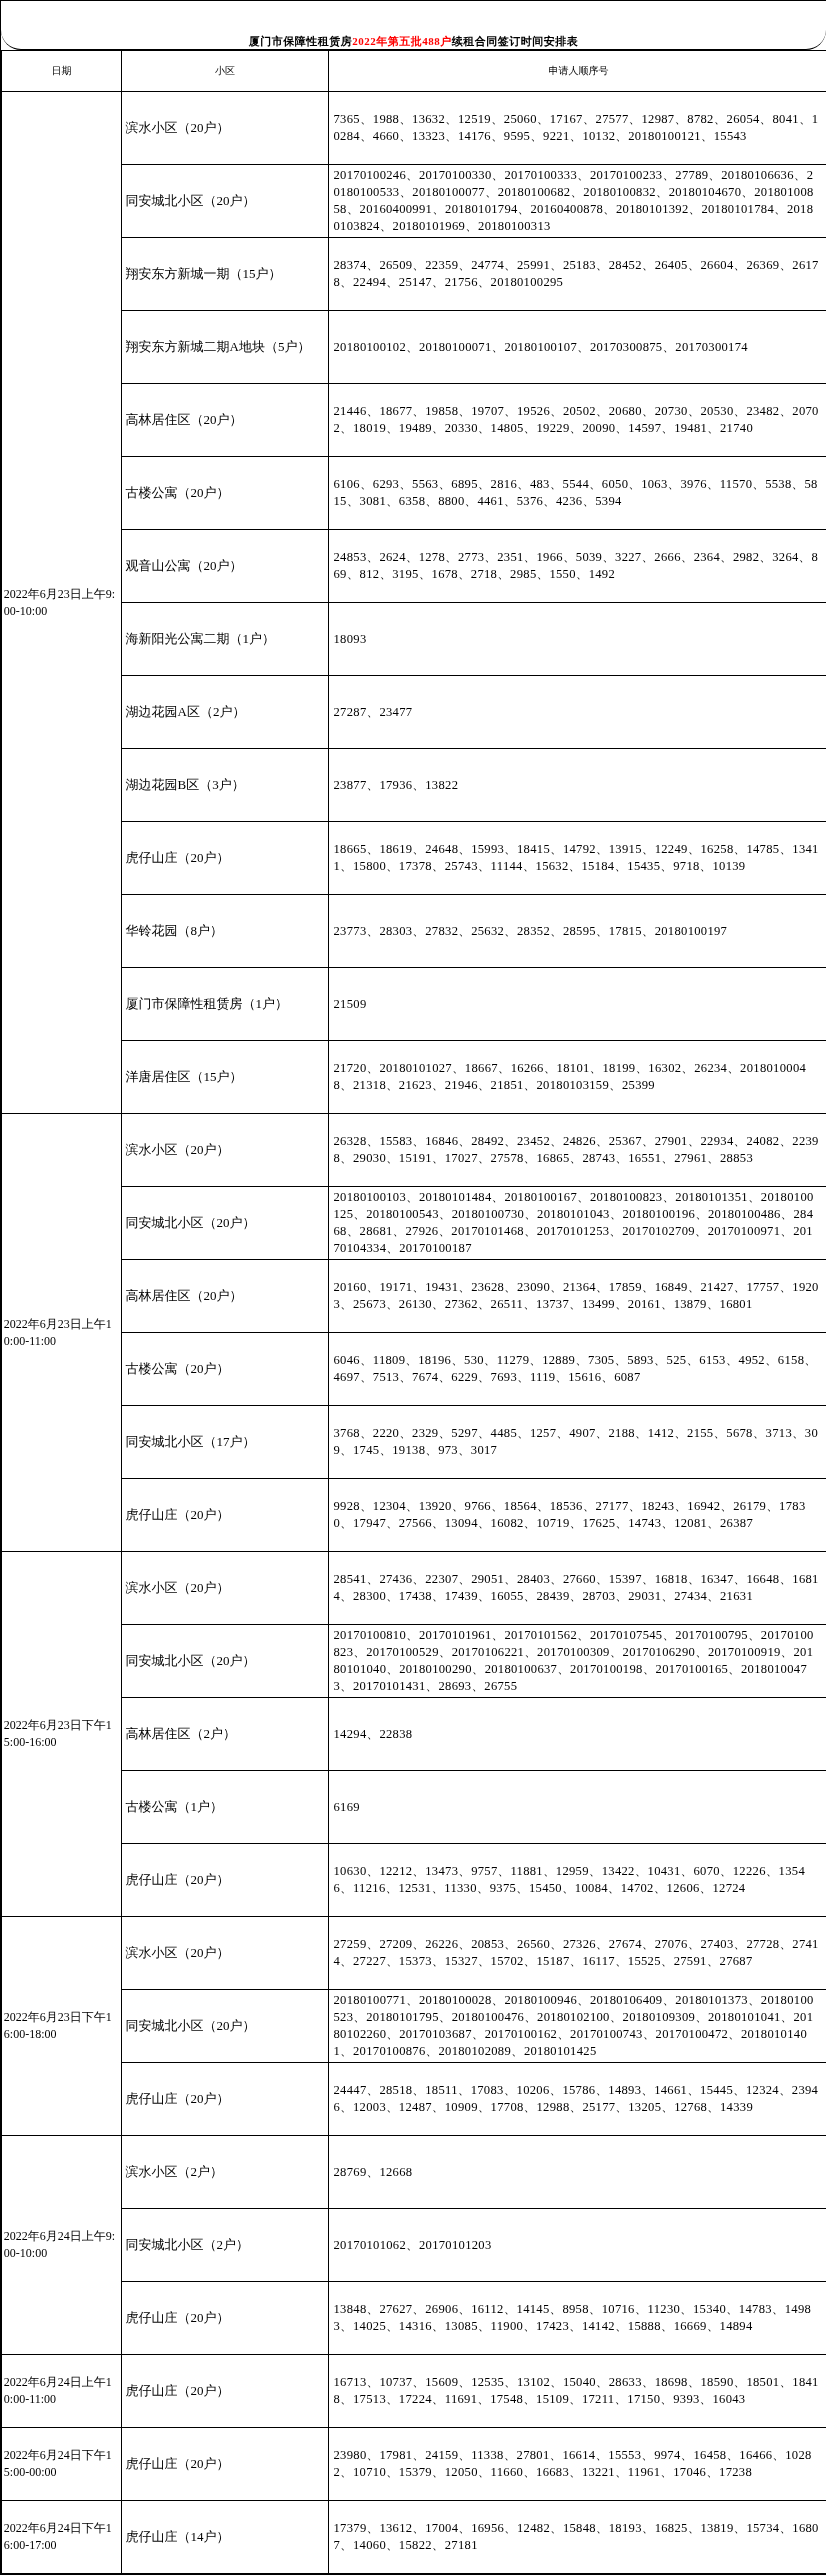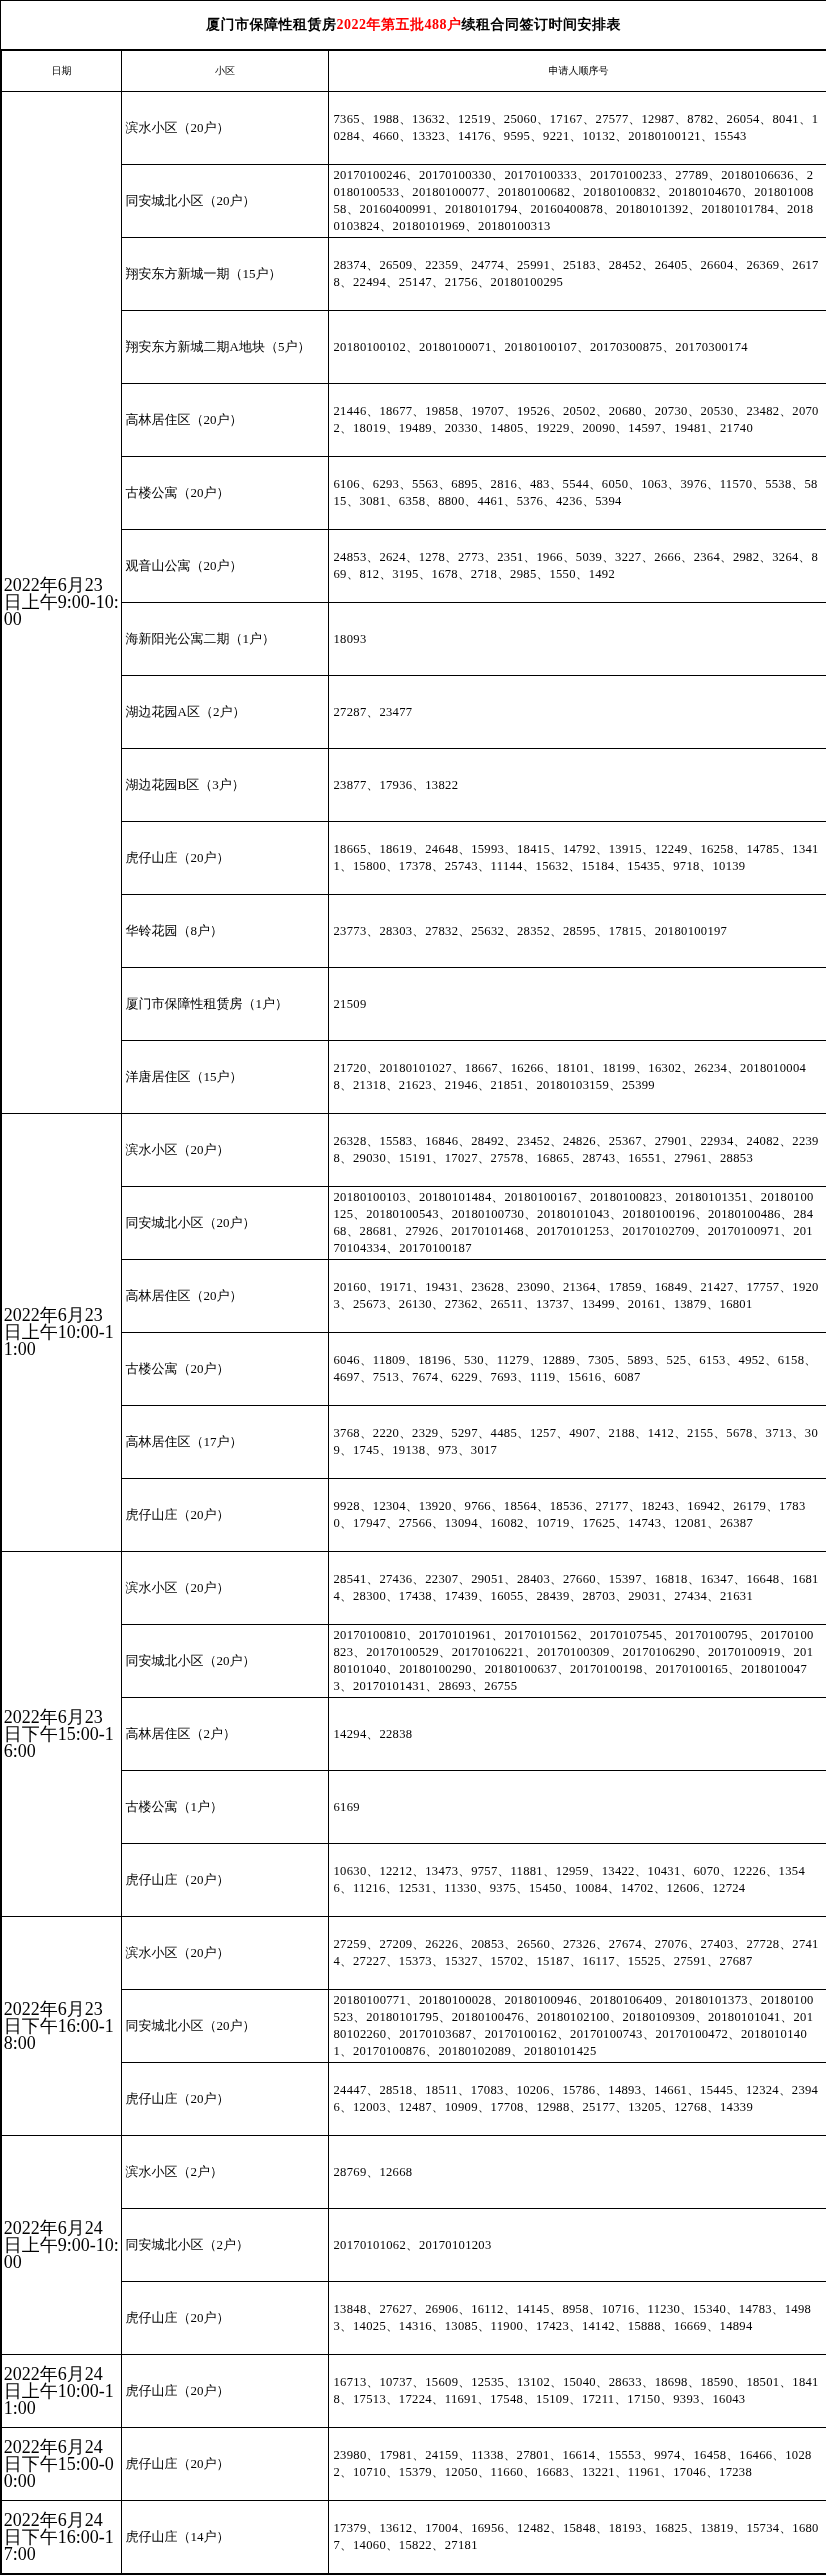--- a/index.html
+++ b/index.html
@@ -1,28 +1,28 @@
 <!DOCTYPE html>
 <html style="font-size:14.4px"><head>
 <meta charset="utf-8">
 <style>
   html,body{margin:0;padding:0;background:#ffffff;}
   body{width:827px;font-family:"Liberation Serif","DejaVu Serif",serif;color:#000;}
   .sheet{width:827px;box-sizing:border-box;border:1.8px solid #000;background:#fff;}
-  .title-row{height:48px;border-bottom:0.9px solid #000;display:flex;align-items:center;justify-content:center;
-    font-weight:bold;font-size:14px;letter-spacing:0.5px;white-space:nowrap;}
+  .title-row{height:48px;border-bottom:0.9px solid #000;display:flex;align-items:flex-end;justify-content:center;
+    font-weight:bold;font-size:11px;letter-spacing:0.5px;white-space:nowrap;border-radius:20px;}
   table{border-collapse:collapse;width:100%;table-layout:fixed;}
   col.c-date{width:120px;}
   col.c-comm{width:207px;}
   col.c-nums{width:500px;}
   th,td{border:0.9px solid #000;vertical-align:middle;}
   thead th{height:38px;font-weight:normal;font-size:10px;text-align:center;}
   tbody tr{height:73px;}
   tbody tr.group-start td{border-top:1.8px solid #000;}
-  td.date-cell{font-size:18px;line-height:17px;padding:0.9px 1.8px;word-break:break-all;text-align:left;}
+  td.date-cell{font-size:12px;line-height:17px;padding:0.9px 1.8px;word-break:break-all;text-align:left;}
   td.community-cell{font-size:13px;line-height:16px;padding:0.9px 3.6px;text-align:left;}
   td.numbers-cell{font-size:12.6px;line-height:17px;padding:1.8px 9px 1.8px 4.5px;word-break:break-all;
     text-align:left;letter-spacing:0.3px;}
 </style>
 </head>
 <body>
 
 <div class="sheet">
   <div class="title-row">
       <span>厦门市保障性租赁房</span>
@@ -111,21 +111,21 @@
         </tr>
         <tr>
           <td class="community-cell">高林居住区（20户）</td>
           <td class="numbers-cell">20160、19171、19431、23628、23090、21364、17859、16849、21427、17757、19203、25673、26130、27362、26511、13737、13499、20161、13879、16801</td>
         </tr>
         <tr>
           <td class="community-cell">古楼公寓（20户）</td>
           <td class="numbers-cell">6046、11809、18196、530、11279、12889、7305、5893、525、6153、4952、6158、4697、7513、7674、6229、7693、1119、15616、6087</td>
         </tr>
         <tr>
-          <td class="community-cell">高林居住区（17户）</td>
+          <td class="community-cell">同安城北小区（17户）</td>
           <td class="numbers-cell">3768、2220、2329、5297、4485、1257、4907、2188、1412、2155、5678、3713、309、1745、19138、973、3017</td>
         </tr>
         <tr>
           <td class="community-cell">虎仔山庄（20户）</td>
           <td class="numbers-cell">9928、12304、13920、9766、18564、18536、27177、18243、16942、26179、17830、17947、27566、13094、16082、10719、17625、14743、12081、26387</td>
         </tr>
         <tr class="group-start">
           <td rowspan="5" class="date-cell">2022年6月23日下午15:00-16:00</td>
           <td class="community-cell">滨水小区（20户）</td>
           <td class="numbers-cell">28541、27436、22307、29051、28403、27660、15397、16818、16347、16648、16814、28300、17438、17439、16055、28439、28703、29031、27434、21631</td>

